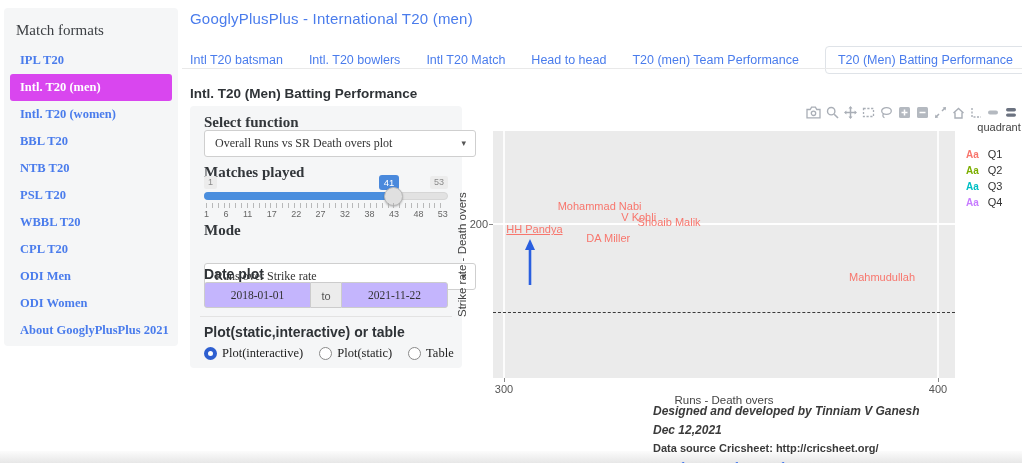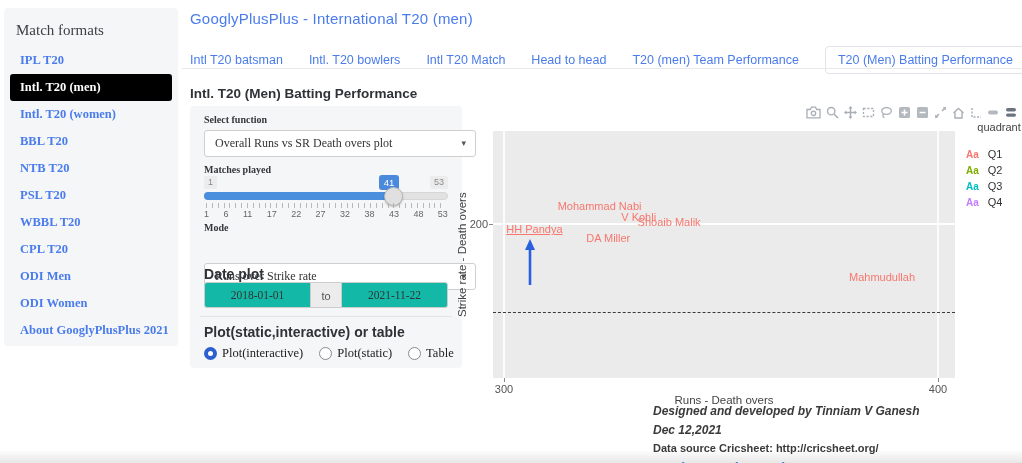--- a/index.html
+++ b/index.html
@@ -2,49 +2,49 @@
 <html><head>
 <meta charset="utf-8">
 <style>
   html,body{margin:0;padding:0;background:#fff;font-family:"Liberation Sans",sans-serif;}
   #app{position:relative;width:1022px;height:463px;background:#fff;overflow:hidden;}
 
   
   .sidebar{position:absolute;left:4px;top:8px;width:174px;height:338px;background:#f5f6f7;border-radius:4px;}
   .sidebar-heading{margin:14px 0 8px 12px;font-family:"Liberation Serif",serif;font-size:15px;font-weight:500;color:#3d4044;}
   .nav-item{padding:6px 8px 6px 16px;font-family:"Liberation Serif",serif;font-size:12.5px;font-weight:600;color:#4a7cec;cursor:pointer;white-space:nowrap;}
-  .nav-item.active{background:#000000;color:#fff;border-radius:3px;margin:0 6px;padding-left:10px;}
+  .nav-item.active{background:#d946ef;color:#fff;border-radius:3px;margin:0 6px;padding-left:10px;}
 
   
   .header-title{position:absolute;left:190px;top:10px;font-size:15px;color:#4a7cec;letter-spacing:.2px;}
   .tabs{position:absolute;left:190px;top:46px;display:flex;align-items:center;gap:26px;font-size:12.5px;color:#4a7cec;}
   .tab{white-space:nowrap;cursor:pointer;}
   .tab.active{border:1px solid #dfe3e8;background:#fff;border-radius:4px;padding:6px 12px;}
   .tabs-rule{position:absolute;left:182px;right:0;top:68px;height:1px;background:#e9e9e9;}
 
   
   .main-heading{position:absolute;left:190px;top:86px;font-size:13.5px;font-weight:bold;color:#2f3337;}
   .control-panel{position:absolute;left:190px;top:106px;width:272px;height:262px;background:#f5f6f7;border-radius:4px;}
   .cp{position:absolute;left:14px;right:14px;}
-  .lbl-serif{font-family:"Liberation Serif",serif;font-size:10px;font-weight:bold;color:#33373b;}
+  .lbl-serif{font-family:"Liberation Serif",serif;font-size:15px;font-weight:bold;color:#33373b;}
   .lbl-sans{font-size:14px;font-weight:bold;color:#2f3337;}
   .select{height:25px;background:#fff;border:1px solid #cfcfcf;border-radius:3px;font-family:"Liberation Serif",serif;font-size:12px;color:#333;line-height:25px;padding:0 22px 0 10px;position:relative;cursor:pointer;white-space:nowrap;overflow:hidden;}
   .select .caret{position:absolute;right:9px;top:0;font-size:9px;color:#555;}
   
   .slider{height:46px;}
   .slider-minmax{position:absolute;top:0;font-size:9px;color:#8a8a8a;background:#ececec;padding:1px 4px;border-radius:2px;line-height:1.2;}
   .slider-val{position:absolute;top:-1px;left:calc(76.9% - 13px);background:#4a89dc;color:#fff;font-size:9.5px;padding:2px 5px;border-radius:3px;line-height:1.2;}
   .slider-track{position:absolute;top:16px;left:0;right:0;height:6px;background:#e2e2e2;border:1px solid #d6d6d6;border-radius:4px;}
   .slider-fill{position:absolute;top:16px;left:0;width:76.9%;height:8px;background:#4a8ede;border-radius:4px 0 0 4px;}
   .slider-handle{position:absolute;top:11px;left:calc(76.9% - 8px);width:17px;height:17px;border-radius:50%;background:#e0e0e0;border:1px solid #b9b9b9;box-shadow:0 1px 2px rgba(0,0,0,.25);cursor:grab;}
   .slider-ticks{position:absolute;top:27px;left:2px;right:2px;height:5px;background:repeating-linear-gradient(to right,#a9a9a9 0 1px,transparent 1px 2.44%);opacity:.8;}
   .slider-labels{position:absolute;top:33px;left:0;right:0;display:flex;justify-content:space-between;font-size:9px;color:#666;}
   
   .date-row{display:flex;height:26px;}
-  .date-input{flex:1;border:1px solid #ccc;background:#14b8a6;text-align:center;font-family:"Liberation Serif",serif;font-size:11.5px;color:#333;border-radius:3px 0 0 3px;outline:none;min-width:0;}
+  .date-input{flex:1;border:1px solid #ccc;background:#c4b5fd;text-align:center;font-family:"Liberation Serif",serif;font-size:11.5px;color:#333;border-radius:3px 0 0 3px;outline:none;min-width:0;}
   .date-input:last-child{border-radius:0 3px 3px 0;}
   .date-sep{width:30px;background:#ececec;border-top:1px solid #ccc;border-bottom:1px solid #ccc;text-align:center;line-height:26px;font-size:11px;color:#555;}
   .divider{position:absolute;left:10px;right:10px;height:1px;background:#e3e3e3;}
   
   .radio-row{display:flex;gap:16px;align-items:center;}
   .radio-opt{display:flex;align-items:center;gap:5px;font-family:"Liberation Serif",serif;font-size:12.5px;color:#222;cursor:pointer;white-space:nowrap;}
   .rb{width:13px;height:13px;border:1px solid #8a8a8a;border-radius:50%;background:#fff;box-sizing:border-box;}
   .radio-opt.selected .rb{border:4px solid #2e5fd0;}
 
   

